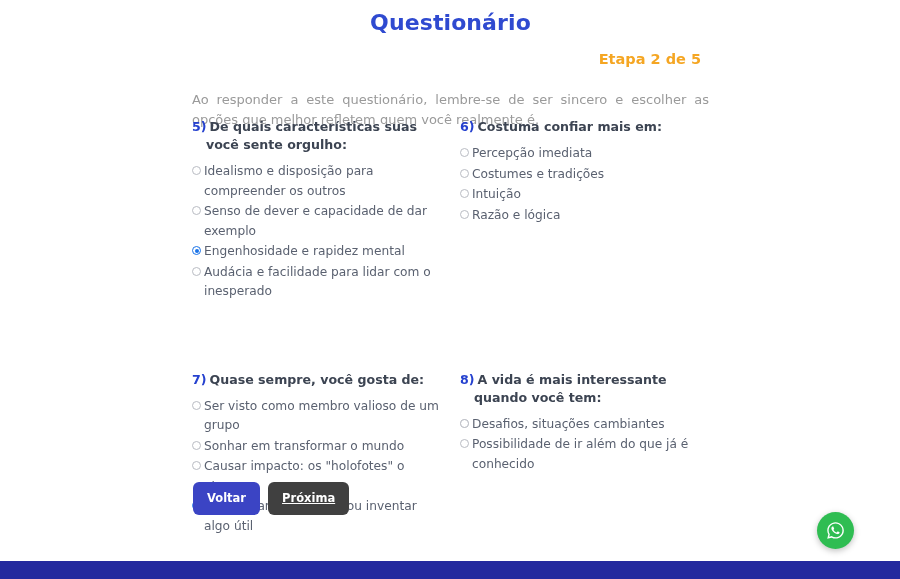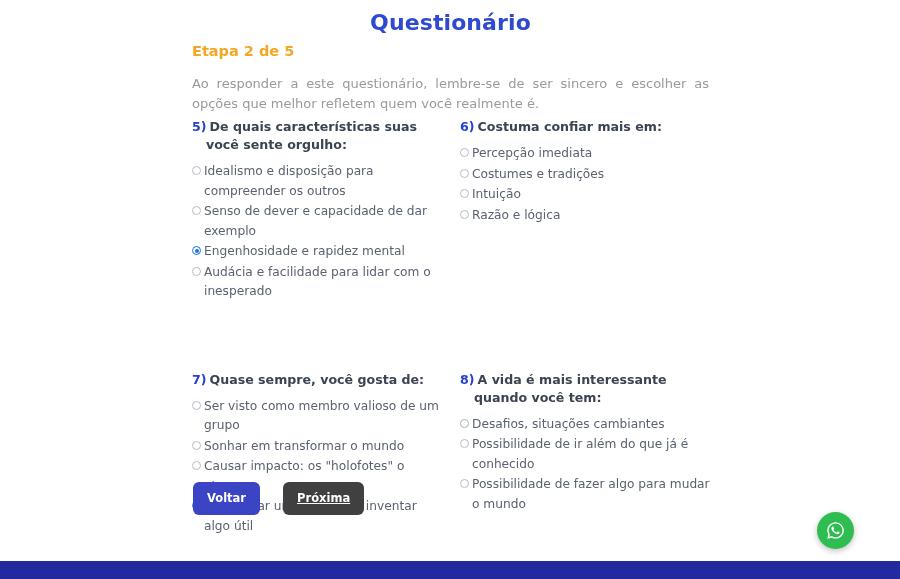--- a/index.html
+++ b/index.html
@@ -38,23 +38,23 @@
     margin: 0;
     padding-top: 10px;
     text-align: center;
     font-size: 22px;
     font-weight: bold;
     color: #2f4ad0;
     letter-spacing: 0.1px;
     line-height: 26px;
   }
   .subtitle {
-    margin: 0;
+    margin: 8px;
     padding-top: 6px;
-    text-align: left;
+    text-align: right;
     font-size: 14.5px;
     font-weight: bold;
     color: #f5a623;
     line-height: 18px;
   }
   .intro {
     margin: 0;
     padding-top: 14px;
     font-size: 13px;
     color: #9a9a9a;
@@ -132,21 +132,21 @@
     border-radius: 50%;
     background: #1a73e8;
   }
 
   
   .buttons {
     position: absolute;
     left: 193px;
     top: 482px;
     display: flex;
-    gap: 23px;
+    gap: 8px;
   }
   .btn {
     border: none;
     border-radius: 6px;
     color: #ffffff;
     font-family: "DejaVu Sans", "Liberation Sans", sans-serif;
     font-size: 11.5px;
     font-weight: bold;
     padding: 10px 14px;
     cursor: pointer;
@@ -238,21 +238,20 @@
       </div>
       <div class="qcol right">
         <div class="qblock">
           <div class="qtitle">
             <span class="qnum">8)</span><span class="qlabel">A vida é mais interessante quando você tem:</span>
           </div>
           <ul class="options">
             <li class="opt"><span class="radio"></span></li>
             <li class="opt"><span class="radio"></span><span>Desafios, situações cambiantes</span></li>
             <li class="opt"><span class="radio"></span><span>Possibilidade de ir além do que já é conhecido</span></li>
-            <li class="opt"><span class="radio"></span><span>Possibilidade de fazer algo para mudar o mundo</span></li>
           </ul>
         </div>
       </div>
     </div>
   </div>
 
   <div class="buttons">
     <button class="btn btn-back">Voltar</button>
     <button class="btn btn-next">Próxima</button>
   </div>

